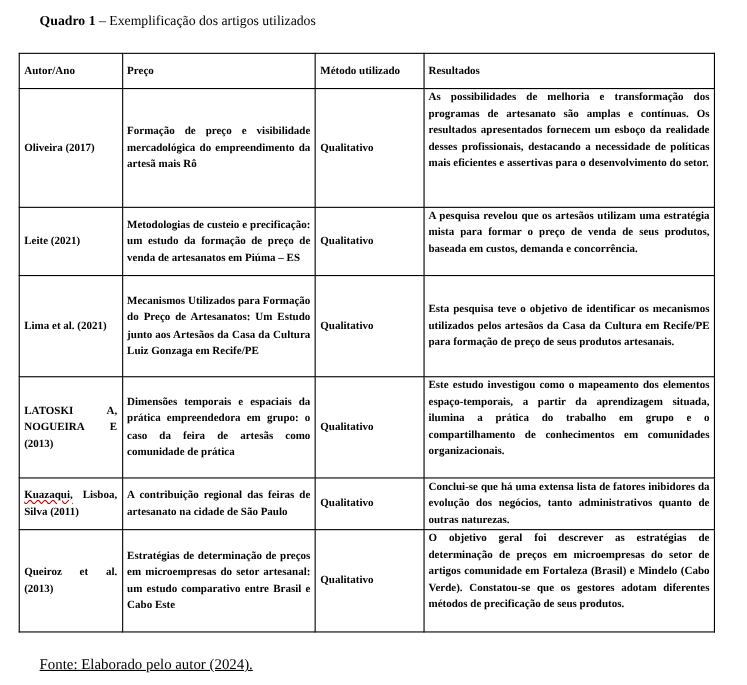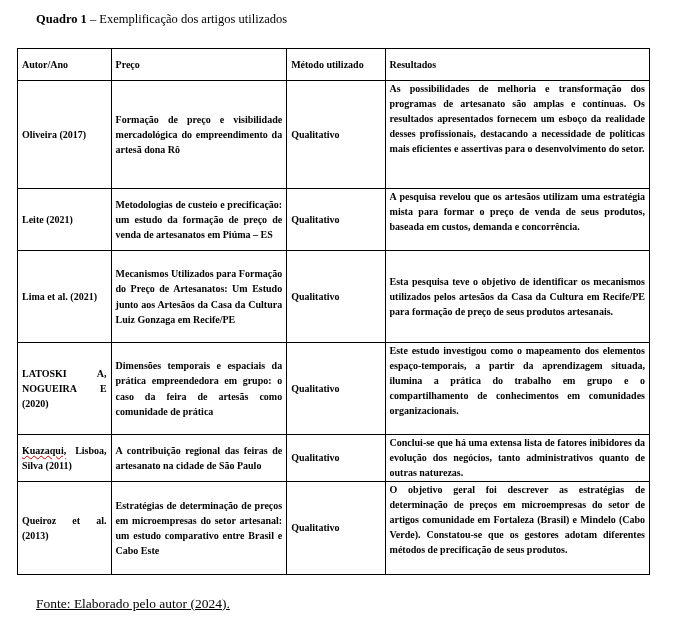--- a/index.html
+++ b/index.html
@@ -27,38 +27,38 @@
     <tr>
       <th class="c1">Autor/Ano</th>
       <th class="c2">Preço</th>
       <th class="c3">Método utilizado</th>
       <th class="c4">Resultados</th>
     </tr>
   </thead>
   <tbody>
     <tr style="height:108px">
       <td class="just">Oliveira (2017)</td>
-      <td class="just">Formação de preço e visibilidade mercadológica do empreendimento da artesã dona Rô</td>
+      <td class="just">Formação de preço e visibilidade mercadológica do empreendimento da artesã mais Rô</td>
       <td>Qualitativo</td>
       <td class="res">As possibilidades de melhoria e transformação dos programas de artesanato são amplas e contínuas. Os resultados apresentados fornecem um esboço da realidade desses profissionais, destacando a necessidade de políticas mais eficientes e assertivas para o desenvolvimento do setor.</td>
     </tr>
     <tr style="height:62px">
       <td class="just">Leite (2021)</td>
       <td class="just">Metodologias de custeio e precificação: um estudo da formação de preço de venda de artesanatos em Piúma – ES</td>
       <td>Qualitativo</td>
       <td class="res">A pesquisa revelou que os artesãos utilizam uma estratégia mista para formar o preço de venda de seus produtos, baseada em custos, demanda e concorrência.</td>
     </tr>
     <tr style="height:92px">
       <td class="just">Lima et al. (2021)</td>
       <td class="just">Mecanismos Utilizados para Formação do Preço de Artesanatos: Um Estudo junto aos Artesãos da Casa da Cultura Luiz Gonzaga em Recife/PE</td>
       <td>Qualitativo</td>
       <td class="just">Esta pesquisa teve o objetivo de identificar os mecanismos utilizados pelos artesãos da Casa da Cultura em Recife/PE para formação de preço de seus produtos artesanais.</td>
     </tr>
     <tr style="height:92px">
-      <td class="just">LATOSKI A, NOGUEIRA E (2020)</td>
+      <td class="just">LATOSKI A, NOGUEIRA E (2013)</td>
       <td class="just">Dimensões temporais e espaciais da prática empreendedora em grupo: o caso da feira de artesãs como comunidade de prática</td>
       <td>Qualitativo</td>
       <td class="res">Este estudo investigou como o mapeamento dos elementos espaço-temporais, a partir da aprendizagem situada, ilumina a prática do trabalho em grupo e o compartilhamento de conhecimentos em comunidades organizacionais.</td>
     </tr>
     <tr style="height:47px">
       <td class="just"><span class="underline">Kuazaqui,</span><span> Lisboa, Silva (2011)</span></td>
       <td class="just">A contribuição regional das feiras de artesanato na cidade de São Paulo</td>
       <td>Qualitativo</td>
       <td class="res">Conclui-se que há uma extensa lista de fatores inibidores da evolução dos negócios, tanto administrativos quanto de outras naturezas.</td>
     </tr>

